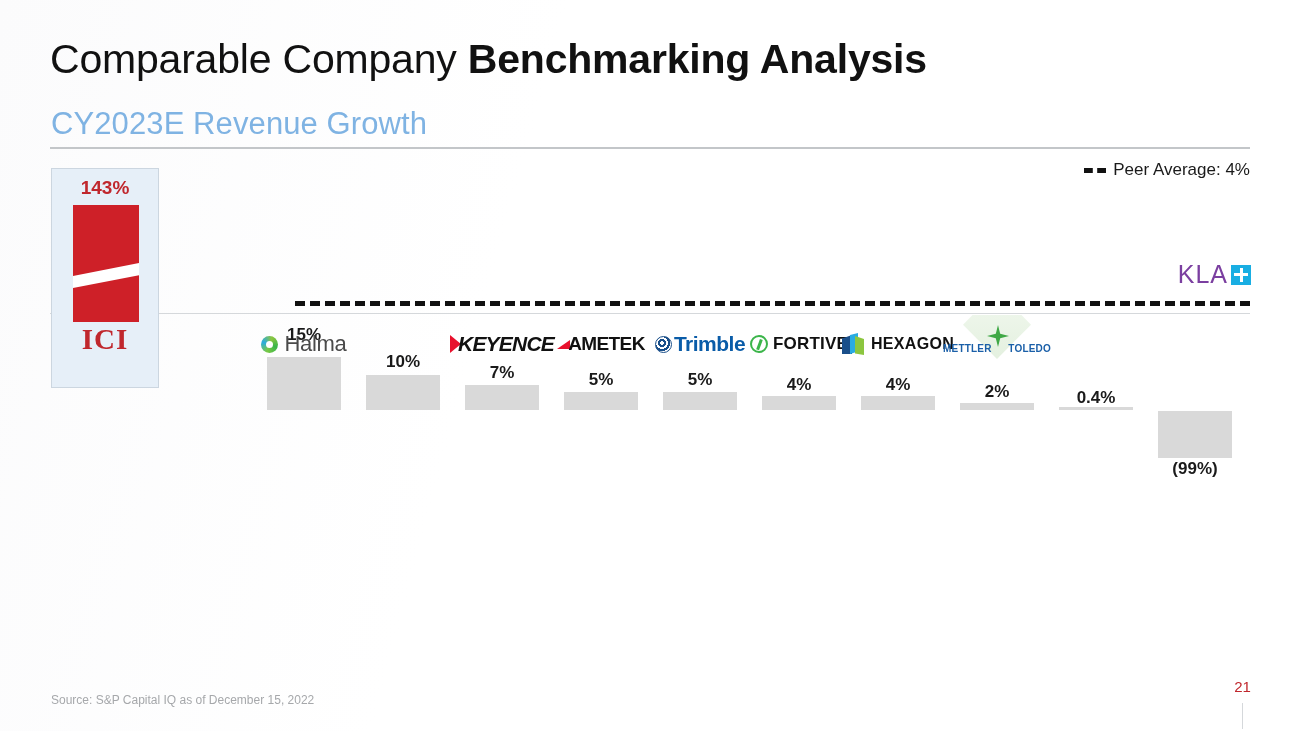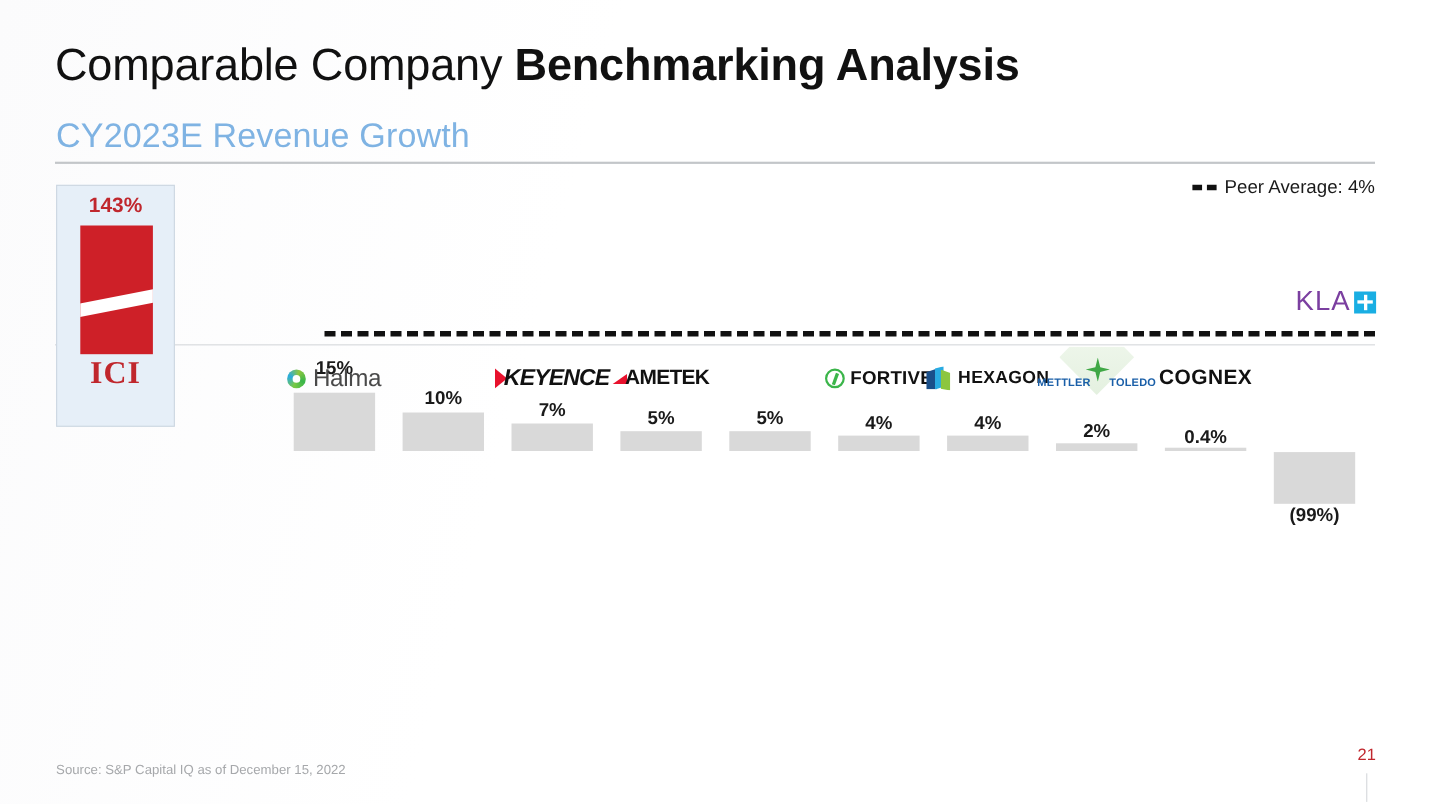--- a/index.html
+++ b/index.html
@@ -435,20 +435,26 @@
       </span>
     </div>
 
     <div class="logo-slot" style="left:495px;">
       <span class="lg-ametek">
         <span class="a-mark"></span>
         <span class="a-txt">AMETEK</span>
       </span>
     </div>
 
+    <div class="logo-slot" style="left:594px;">
+      <span class="lg-trimble">
+        <span class="t-mark"></span>
+        <span class="t-txt">Trimble</span>
+      </span>
+    </div>
 
     <div class="logo-slot" style="left:693px;">
       <span class="lg-fortive">
         <span class="f-mark"></span>
         <span class="f-txt">FORTIVE</span>
       </span>
     </div>
 
     <div class="logo-slot" style="left:792px;">
       <span class="lg-hexagon">
@@ -463,23 +469,20 @@
 
     <div class="logo-slot" style="left:891px; top:150px;">
       <span class="lg-mettler">
         <span class="m-diamond"></span>
         <span class="m-star"></span>
         <span class="m-t1">METTLER</span>
         <span class="m-t2">TOLEDO</span>
       </span>
     </div>
 
-    <div class="logo-slot" style="left:990px;">
-      <span class="lg-cognex">COGNEX</span>
-    </div>
 
   </div>
 
   <div class="source">Source: S&amp;P Capital IQ as of December 15, 2022</div>
   <div class="footer-brand">
     <span class="page-num">21</span>
     <span class="brand-sep"></span>
     <span class="brand-ici">ICI</span>
   </div>
 

